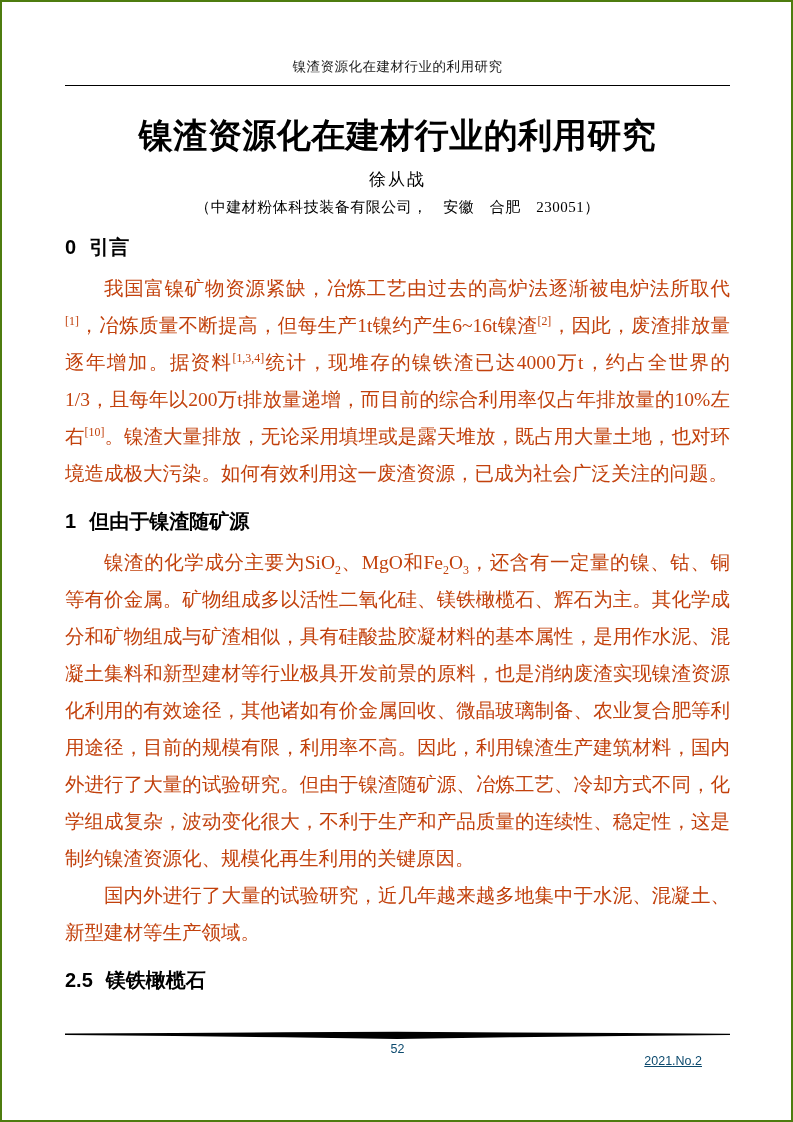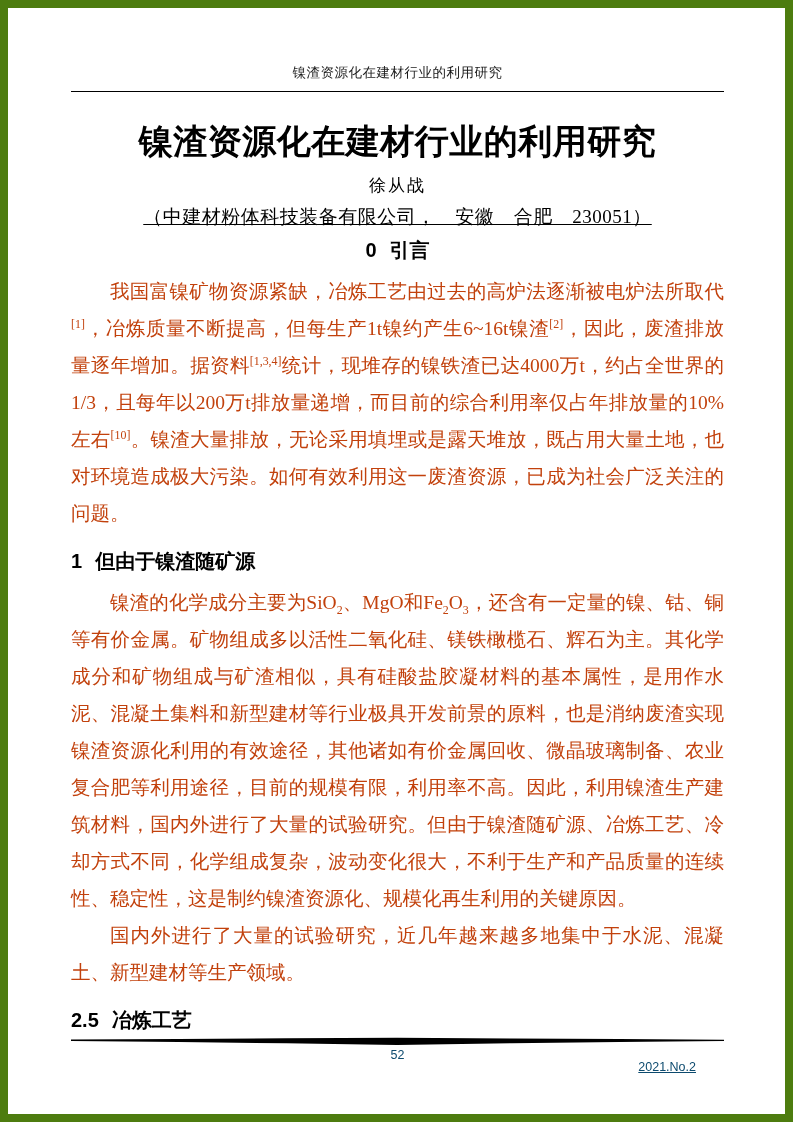--- a/index.html
+++ b/index.html
@@ -3,21 +3,21 @@
 <meta charset="utf-8">
 <style>
   * { margin: 0; padding: 0; box-sizing: border-box; }
   html, body { background: #ffffff; }
   .page {
     position: relative;
     width: 793px;
     height: 1122px;
     margin: 0 auto;
     background: #ffffff;
-    border: 8px solid #4d7c0f;
+    border: 2px solid #4d7c0f;
     color: #000000;
     overflow: hidden;
     font-family: "Liberation Serif", "DejaVu Serif", serif;
   }
   .content {
     position: absolute;
     left: 63px;
     right: 61px;
     top: 0;
   }
@@ -46,35 +46,34 @@
   }
   .author-line {
     margin-top: 11px;
     text-align: center;
     font-size: 17px;
     letter-spacing: 2px;
   }
   .affiliation-line {
     margin-top: 7px;
     text-align: center;
-    font-size: 19px;
+    font-size: 15px;
     letter-spacing: 0.5px;
-    text-decoration: underline;
   }
   
   .section-heading {
     margin-top: 14px;
     margin-bottom: 8px;
     font-family: "Liberation Sans", "DejaVu Sans", sans-serif;
     font-weight: 700;
     font-size: 20px;
     line-height: 30px;
   }
   .section-heading .h-num { display: inline-block; margin-right: 13px; }
-  .first-heading { margin-top: 5px; text-align: center; }
+  .first-heading { margin-top: 15px; }
   .body-para {
     font-size: 19.5px;
     line-height: 37px;
     text-align: justify;
     text-indent: 2em;
     color: #c2410c;
   }
   .body-para sup {
     font-size: 61%;
     line-height: 0;
@@ -123,21 +122,21 @@
     <p class="body-para"><span>我国富镍矿物资源紧缺，冶炼工艺由过去的高炉法逐渐被电炉法所取代</span><sup>[1]</sup><span>，冶炼质量不断提高，但每生产1t镍约产生6~16t镍渣</span><sup>[2]</sup><span>，因此，废渣排放量逐年增加。据资料</span><sup>[1,3,4]</sup><span>统计，现堆存的镍铁渣已达4000万t，约占全世界的1/3，且每年以200万t排放量递增，而目前的综合利用率仅占年排放量的10%左右</span><sup>[10]</sup><span>。镍渣大量排放，无论采用填埋或是露天堆放，既占用大量土地，也对环境造成极大污染。如何有效利用这一废渣资源，已成为社会广泛关注的问题。</span></p>
 
     <h2 class="section-heading">
       <span class="h-num">1</span><span>但由于镍渣随矿源</span>
     </h2>
     <p class="body-para"><span>镍渣的化学成分主要为SiO</span><sub>2</sub><span>、MgO和Fe</span><sub>2</sub><span>O</span><sub>3</sub><span>，还含有一定量的镍、钴、铜等有价金属。矿物组成多以活性二氧化硅、镁铁橄榄石、辉石为主。其化学成分和矿物组成与矿渣相似，具有硅酸盐胶凝材料的基本属性，是用作水泥、混凝土集料和新型建材等行业极具开发前景的原料，也是消纳废渣实现镍渣资源化利用的有效途径，其他诸如有价金属回收、微晶玻璃制备、农业复合肥等利用途径，目前的规模有限，利用率不高。因此，利用镍渣生产建筑材料，国内外进行了大量的试验研究。但由于镍渣随矿源、冶炼工艺、冷却方式不同，化学组成复杂，波动变化很大，不利于生产和产品质量的连续性、稳定性，这是制约镍渣资源化、规模化再生利用的关键原因。</span></p>
 
     <p class="body-para"><span>国内外进行了大量的试验研究，近几年越来越多地集中于水泥、混凝土、新型建材等生产领域。</span></p>
 
     <h2 class="section-heading">
-      <span class="h-num">2.5</span><span>冶炼工艺</span>
+      <span class="h-num">2.5</span><span>镁铁橄榄石</span>
     </h2>
 
   </div>
 
   <div class="footer">
     <svg class="footer-ornament" viewBox="0 0 667 9" preserveAspectRatio="none" aria-hidden="true">
       <polygon fill="#000000" points="0,2.6 110,2.0 220,1.3 333,0.7 450,1.5 560,2.1 667,2.7 667,4.1 560,5.0 450,6.2 333,8.1 220,6.3 110,4.9 0,4.1"></polygon>
     </svg>
     <div class="footer-text-row">
       <span class="page-number">52</span>

